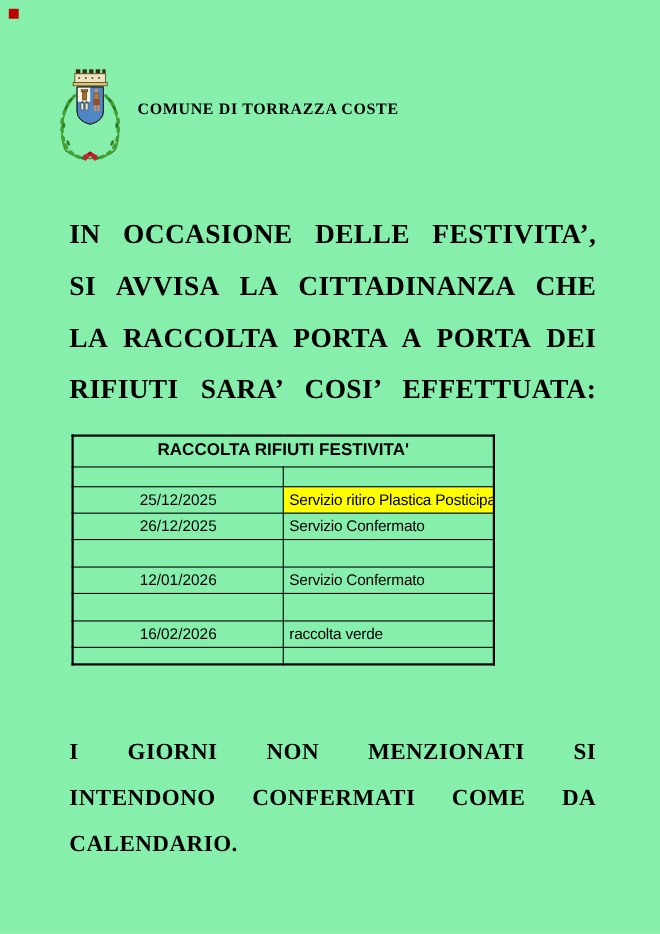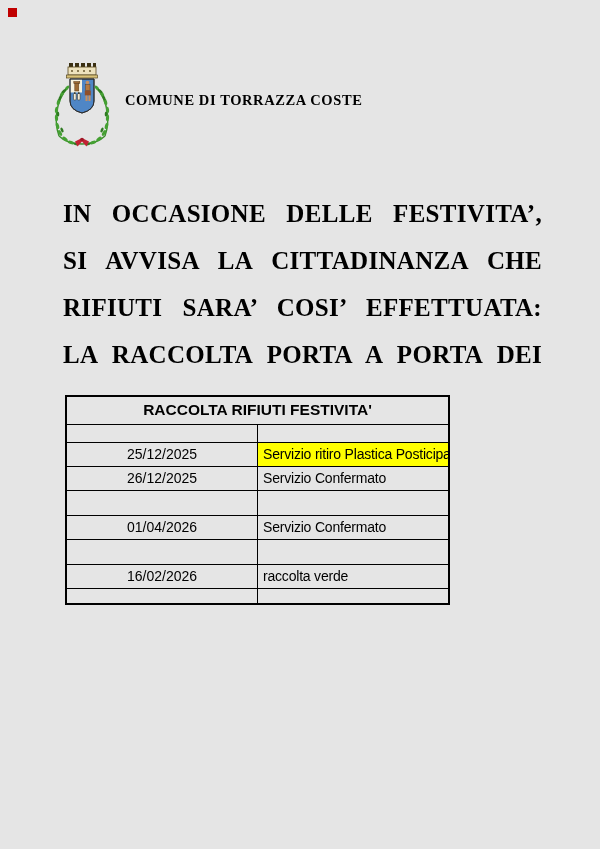--- a/index.html
+++ b/index.html
@@ -4,21 +4,21 @@
 <style>
   * { margin: 0; padding: 0; box-sizing: border-box; }
   html, body { background: #ffffff; }
   body {
     width: 600px; height: 849px;
     font-family: "Liberation Serif", serif;
     color: #000;
     position: relative;
     overflow: hidden;
   }
-  .page { position: absolute; inset: 0; background: #e5e5e5; }
+  .page { position: absolute; inset: 0; background: #86efac; }
 
   .corner-marker {
     position: absolute; left: 8px; top: 8px;
     width: 9px; height: 9px; background: #c00000;
   }
 
   .letterhead { position: absolute; left: 49px; top: 60px; height: 90px; }
   .crest { position: absolute; left: 0; top: 0; }
   .municipality {
     position: absolute; left: 76px; top: 32px;
@@ -144,22 +144,22 @@
       <path d="M33,78 l-7,3.5 l2.5,5 l4.5,-5 z" fill="#c22233"></path>
       <path d="M33,78 l7,3.5 l-2.5,5 l-4.5,-5 z" fill="#c22233"></path>
       <circle cx="33" cy="79.5" r="1.8" fill="#a01828"></circle>
     </svg>
     <div class="municipality">COMUNE DI TORRAZZA COSTE</div>
   </div>
 
   <div class="notice">
     <div class="jline">IN OCCASIONE DELLE FESTIVITA’,</div>
     <div class="jline">SI AVVISA LA CITTADINANZA CHE</div>
+    <div class="jline">LA RACCOLTA PORTA A PORTA DEI</div>
     <div class="jline">RIFIUTI SARA’ COSI’ EFFETTUATA:</div>
-    <div class="jline">LA RACCOLTA PORTA A PORTA DEI</div>
   </div>
 
   <table class="festivita">
     <tbody>
         <tr>
       <td class="t-title" colspan="2">RACCOLTA RIFIUTI FESTIVITA'</td>
     </tr>
     <tr class="r-sep">
       <td class="c-date"></td>
       <td class="c-serv"></td>
@@ -170,32 +170,37 @@
     </tr>
     <tr class="r-data">
       <td class="c-date">26/12/2025</td>
       <td class="c-serv">Servizio Confermato</td>
     </tr>
     <tr class="r-sep-mid">
       <td class="c-date"></td>
       <td class="c-serv"></td>
     </tr>
     <tr class="r-data">
-      <td class="c-date">01/04/2026</td>
+      <td class="c-date">12/01/2026</td>
       <td class="c-serv">Servizio Confermato</td>
     </tr>
     <tr class="r-sep-mid">
       <td class="c-date"></td>
       <td class="c-serv"></td>
     </tr>
     <tr class="r-data">
       <td class="c-date">16/02/2026</td>
       <td class="c-serv">raccolta verde</td>
     </tr>
     <tr class="r-sep-end">
       <td class="c-date"></td>
       <td class="c-serv"></td>
     </tr>
   </tbody>
     </table>
 
+  <div class="closing">
+    <div class="jline">I GIORNI NON MENZIONATI SI</div>
+    <div class="jline">INTENDONO CONFERMATI COME DA</div>
+    <div class="last">CALENDARIO.</div>
+  </div>
 
 </div>
 
 </body></html>

